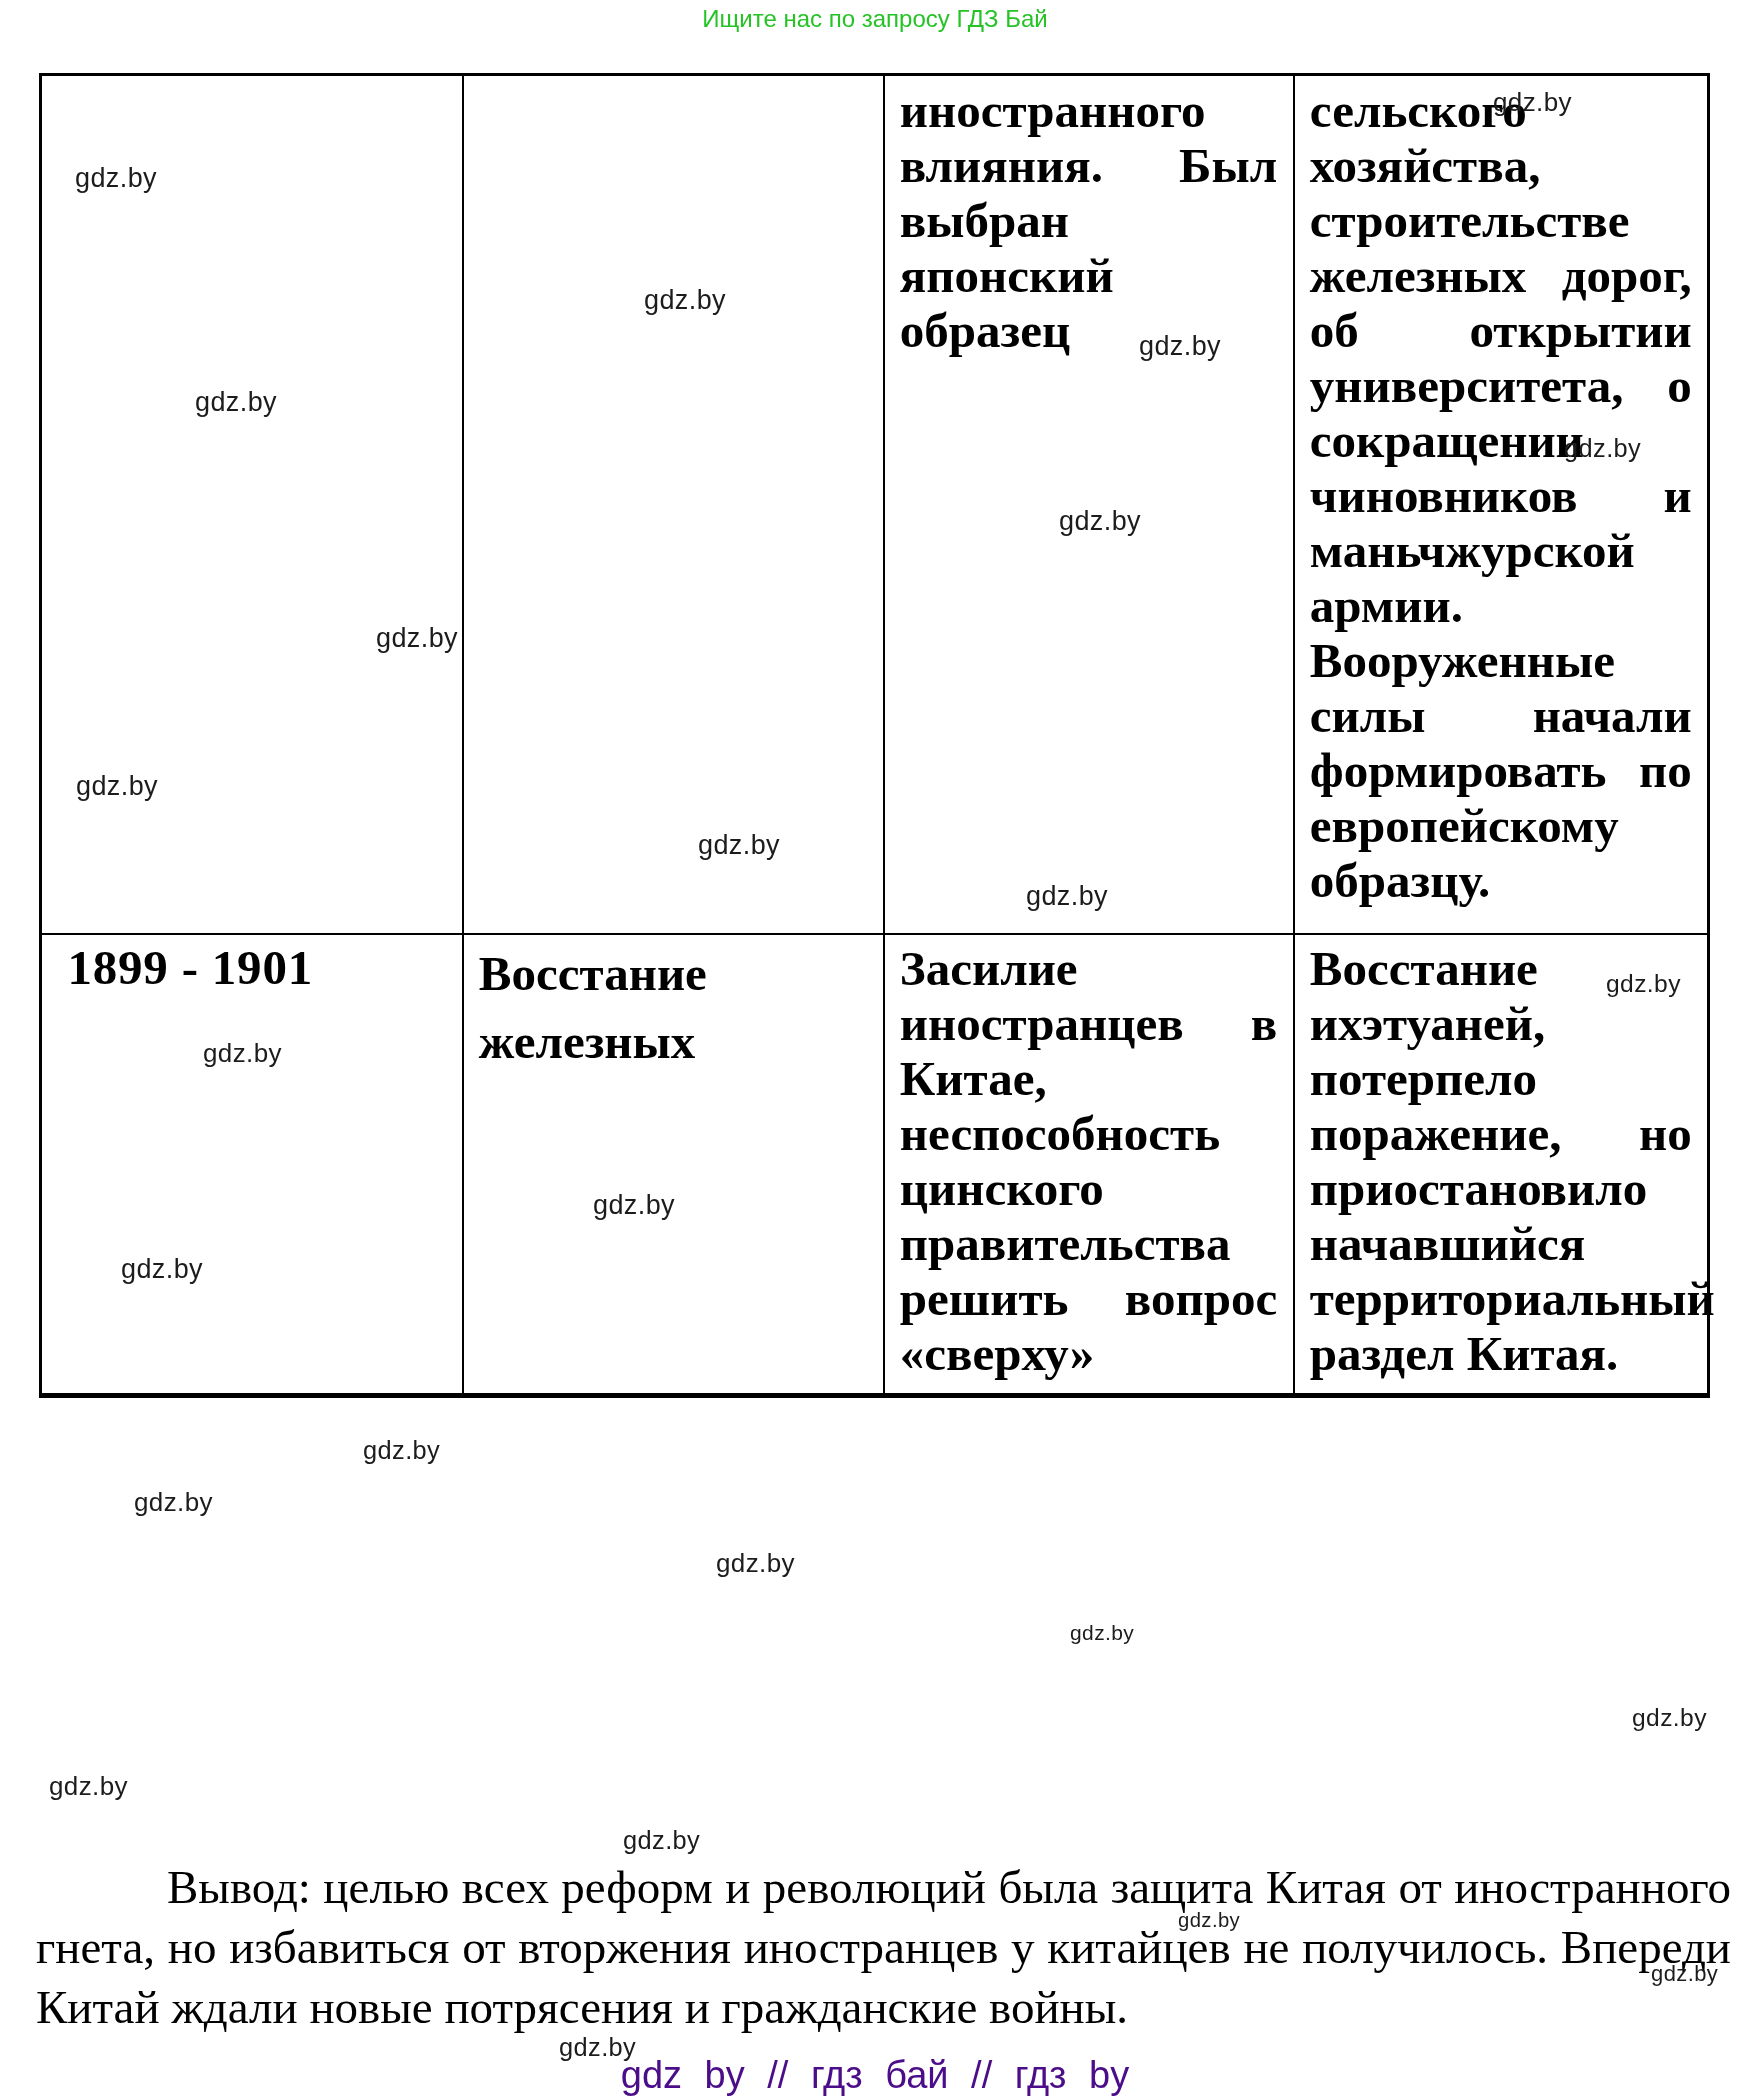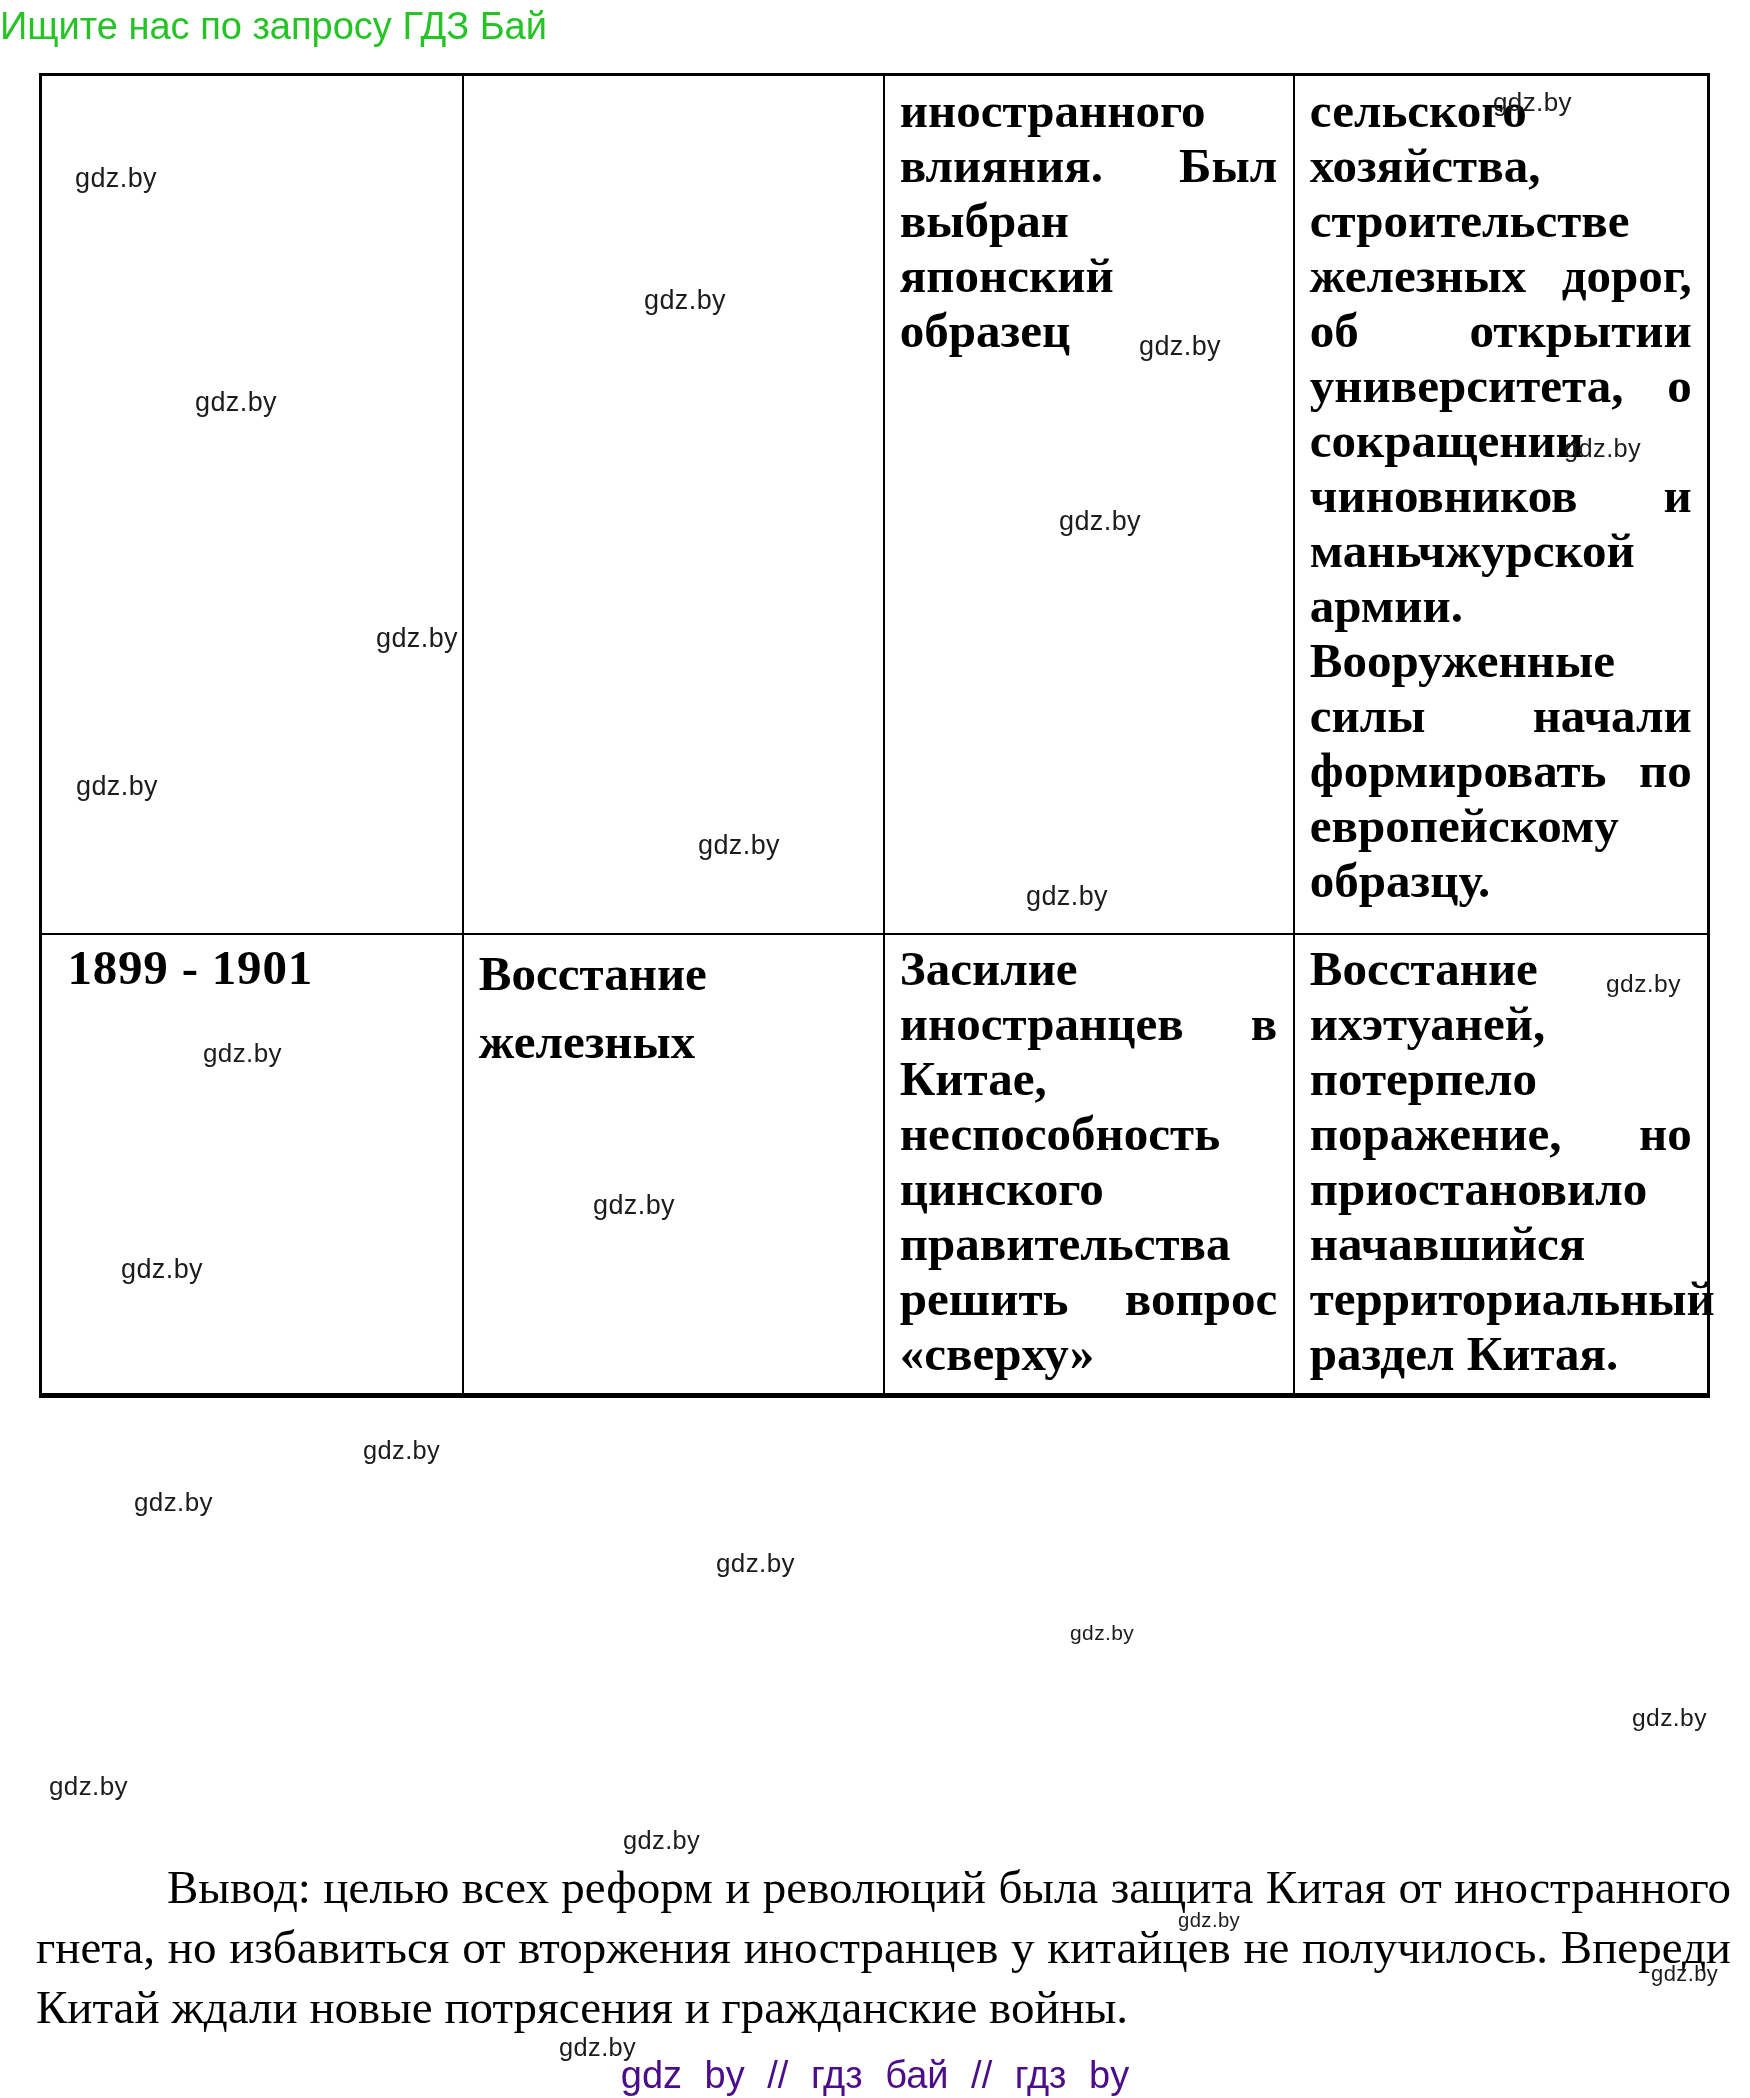--- a/index.html
+++ b/index.html
@@ -7,22 +7,23 @@
   .page {
     position:relative;
     width:1750px; height:2099px;
     background:#ffffff;
     overflow:hidden;
     font-family:"Liberation Serif", serif;
     color:#000;
   }
   .promo-header {
     position:absolute; top:5.1px; left:0; width:100%;
+    text-align:center;
     font-family:"Liberation Sans", sans-serif;
-    font-size:38px; font-weight:400;
+    font-size:24px; font-weight:400;
   }
   table.grid {
     position:absolute; left:39px; top:73px;
     width:1669px;
     border-collapse:collapse;
     table-layout:fixed;
     border:3.4px solid #000;
     border-bottom-width:5.1px;
   }
   table.grid td {

